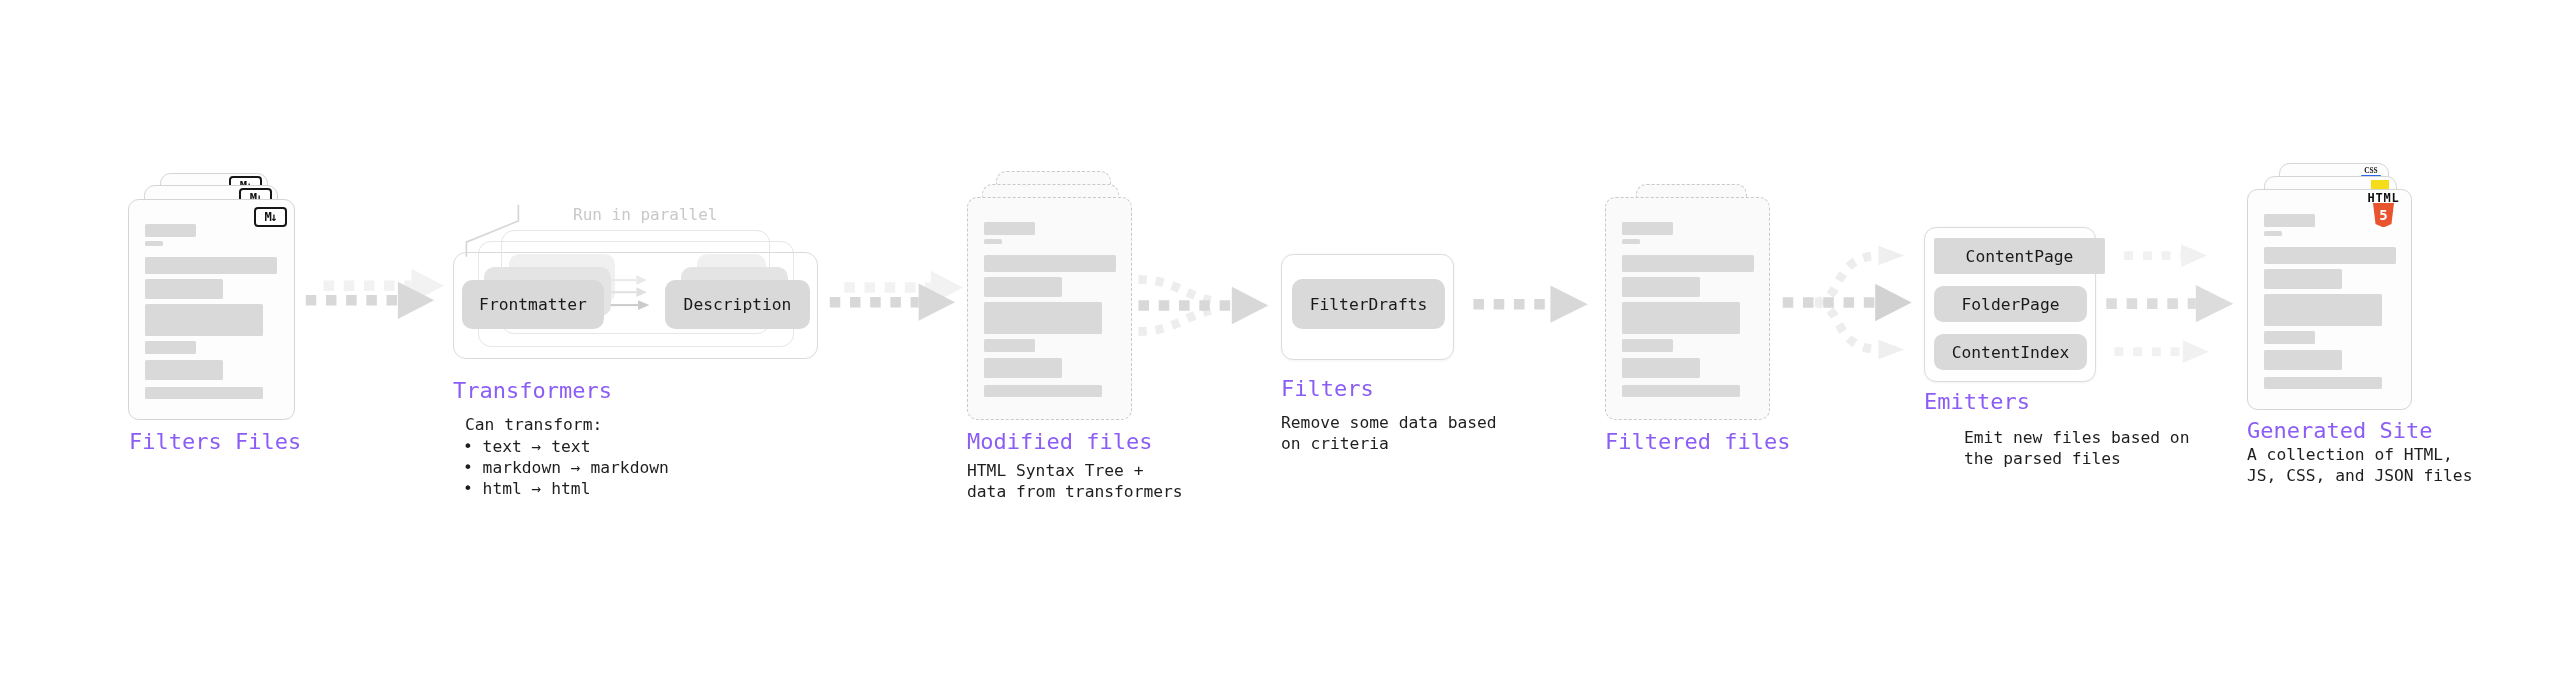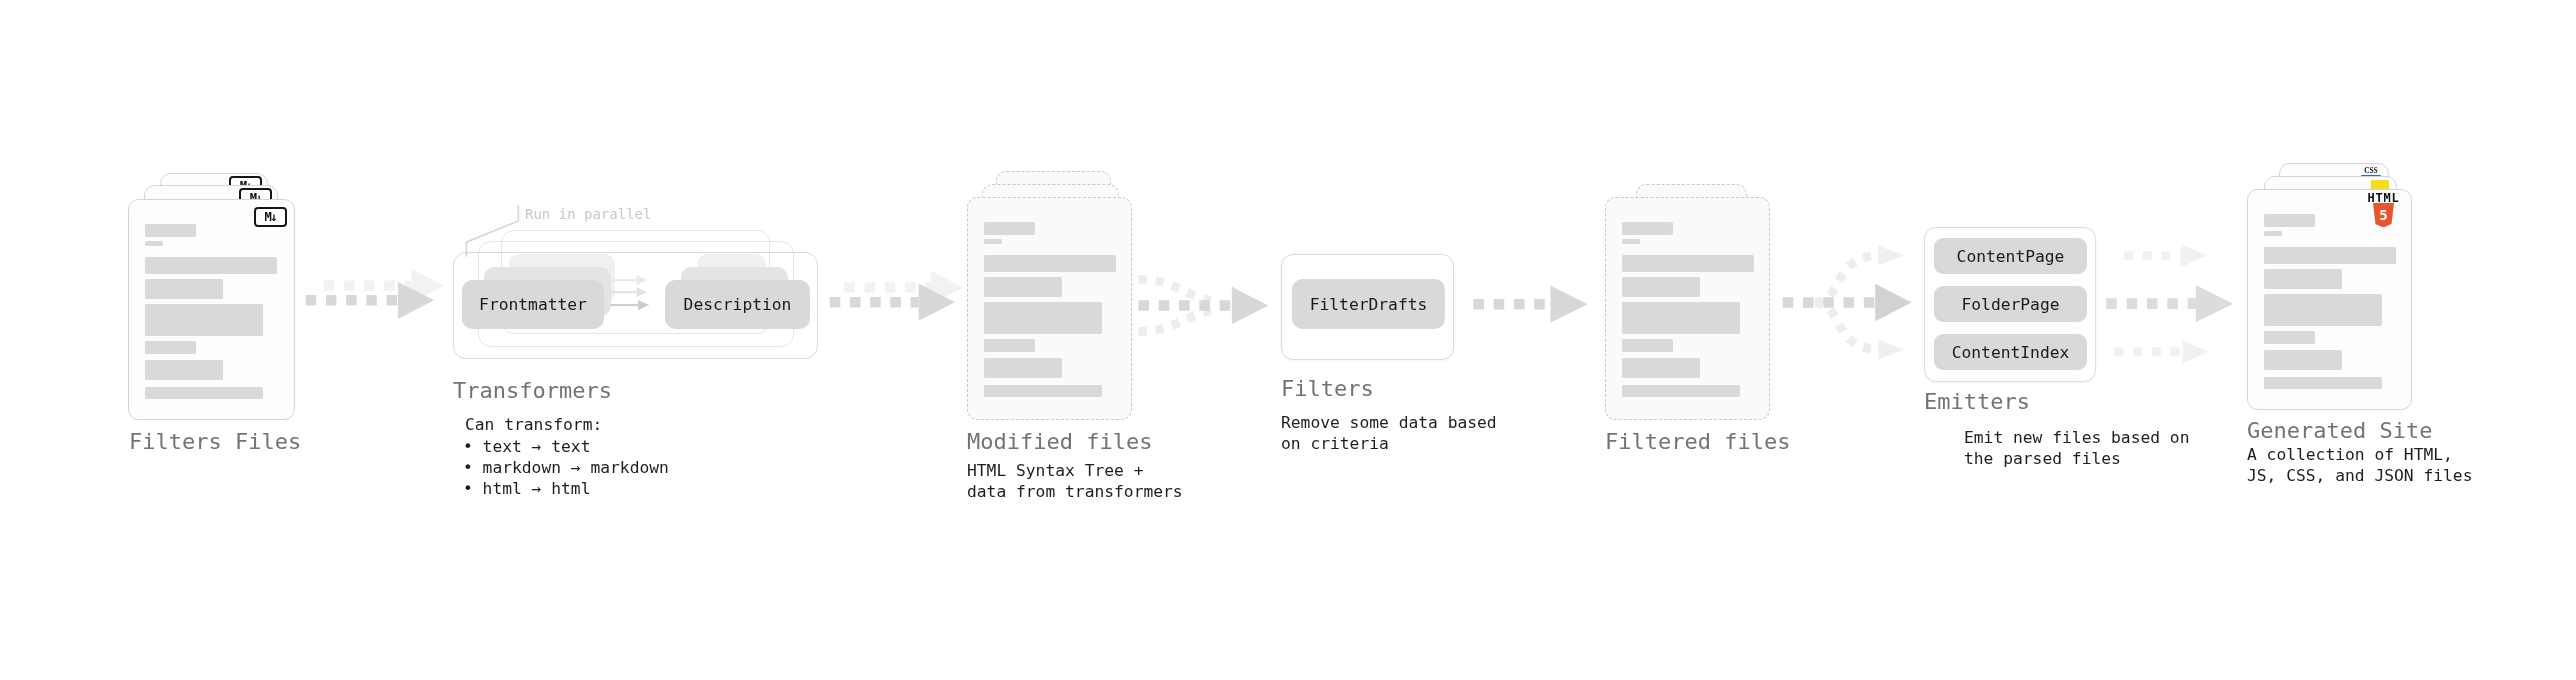--- a/index.html
+++ b/index.html
@@ -46,23 +46,23 @@
   .chip.g1{background:#e4e4e4;}
   .chip.g2{background:#f0f0f0;}
 
   
   .panel{position:absolute;background:#fff;border:1.6px solid #dcdcdc;border-radius:12.2px;
     box-sizing:border-box;box-shadow:0 0.8px 2.4px rgba(0,0,0,0.05);}
   .outline{position:absolute;border:1.6px solid #e6e6e6;border-radius:13px;box-sizing:border-box;}
   .frontbox{position:absolute;border:1.6px solid #dadada;border-radius:13px;box-sizing:border-box;}
 
   
-  .stage-label{position:absolute;font-size:22px;font-weight:500;white-space:nowrap;color:#737373;line-height:24.4px;}
+  .stage-label{position:absolute;font-size:22px;font-weight:500;white-space:nowrap;color:#8b5cf6;line-height:24.4px;}
   .note{position:absolute;font-size:16.3px;line-height:21px;white-space:nowrap;color:#1e1e1e;}
-  .annotation{position:absolute;font-size:14px;color:#c8c8c8;white-space:nowrap;line-height:19.5px;}
+  .annotation{position:absolute;font-size:16px;color:#c8c8c8;white-space:nowrap;line-height:19.5px;margin-left:48px;}
 
   svg{position:absolute;overflow:visible;}
 </style>
 </head>
 <body>
 
 <div class="canvas">
 
   <div>
     <div class="doc" style="left:160px;top:173px;width:108px;height:96px">
@@ -206,21 +206,21 @@
     <path d="M42,82 C78,78 62,28 118,24" fill="none" stroke="#ededed" stroke-width="11" stroke-dasharray="10 11"></path>
     <polygon points="120,12 120,36 152,24" fill="#efefef"></polygon>
     <path d="M42,82 C78,86 62,136 118,140" fill="none" stroke="#ededed" stroke-width="11" stroke-dasharray="10 11"></path>
     <polygon points="120,128 120,152 152,140" fill="#efefef"></polygon>
     <line x1="2" y1="82" x2="116" y2="82" stroke="#d8d8d8" stroke-width="13" stroke-dasharray="13 12"></line>
     <polygon points="116,59 116,105 161,82" fill="#d2d2d2"></polygon>
   </svg>
 
   <div>
     <div class="panel" style="left:1924px;top:227px;width:172px;height:155px"></div>
-    <div class="chip" style="left:1934px;top:238px;width:153px;height:36px;border-radius:9px">
+    <div class="chip" style="left:1934px;top:238px;width:171px;height:36px;border-radius:2px">
       <span>ContentPage</span>
     </div>
     <div class="chip" style="left:1934px;top:286px;width:153px;height:36px;border-radius:9px">
       <span>FolderPage</span>
     </div>
     <div class="chip" style="left:1934px;top:334px;width:153px;height:36px;border-radius:9px">
       <span>ContentIndex</span>
     </div>
     <div class="stage-label" style="left:1924px;top:390px">Emitters</div>
     <div class="note" style="left:1964px;top:427px">

